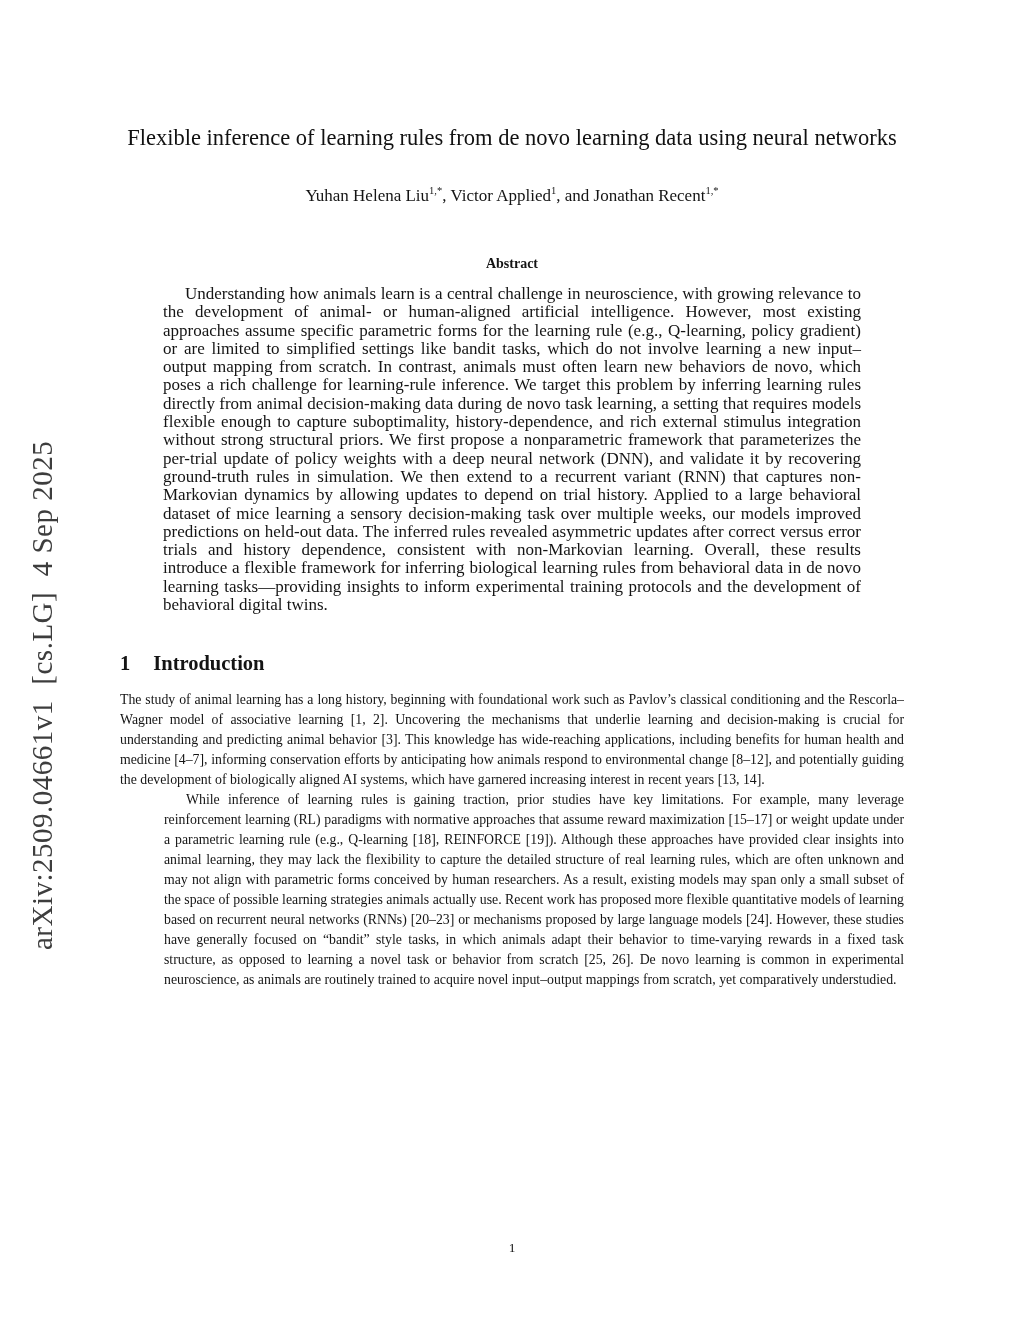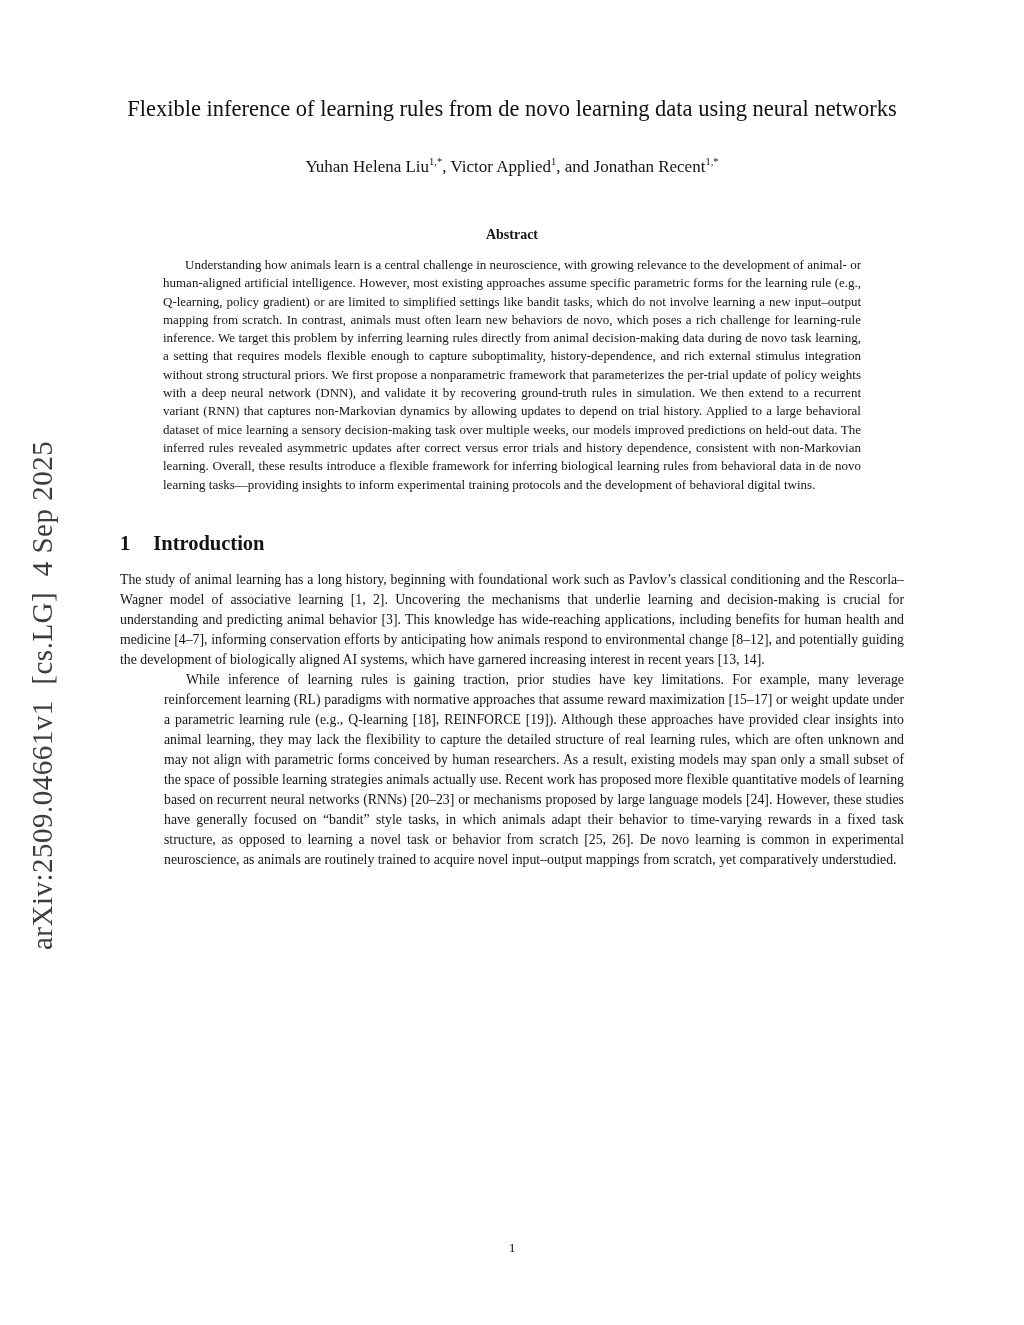--- a/index.html
+++ b/index.html
@@ -29,21 +29,21 @@
 
   .content {
     position: absolute;
     left: 120px;
     top: 0;
     width: 784px;
   }
 
   .title {
     margin: 0;
-    padding-top: 90px;
+    padding-top: 119px;
     font-size: 22.5px;
     font-weight: normal;
     text-align: center;
     line-height: 37px;
     color: #111;
   }
 
   sup { font-size: 0.62em; vertical-align: super; line-height: 0; }
 
   .authors {
@@ -66,21 +66,21 @@
   .abstract { margin-top: 50px; }
   .abstract-heading {
     margin: 0 0 13px 0;
     text-align: center;
     font-size: 14px;
     font-weight: bold;
   }
   .abstract-text {
     margin: 0 auto;
     width: 698px;
-    font-size: 13px;
+    font-size: 17px;
     line-height: 18.3px;
     text-align: justify;
     text-indent: 22px;
   }
 
   .section-heading {
     margin: 38px 0 0 0;
     font-size: 20.5px;
     font-weight: bold;
   }

